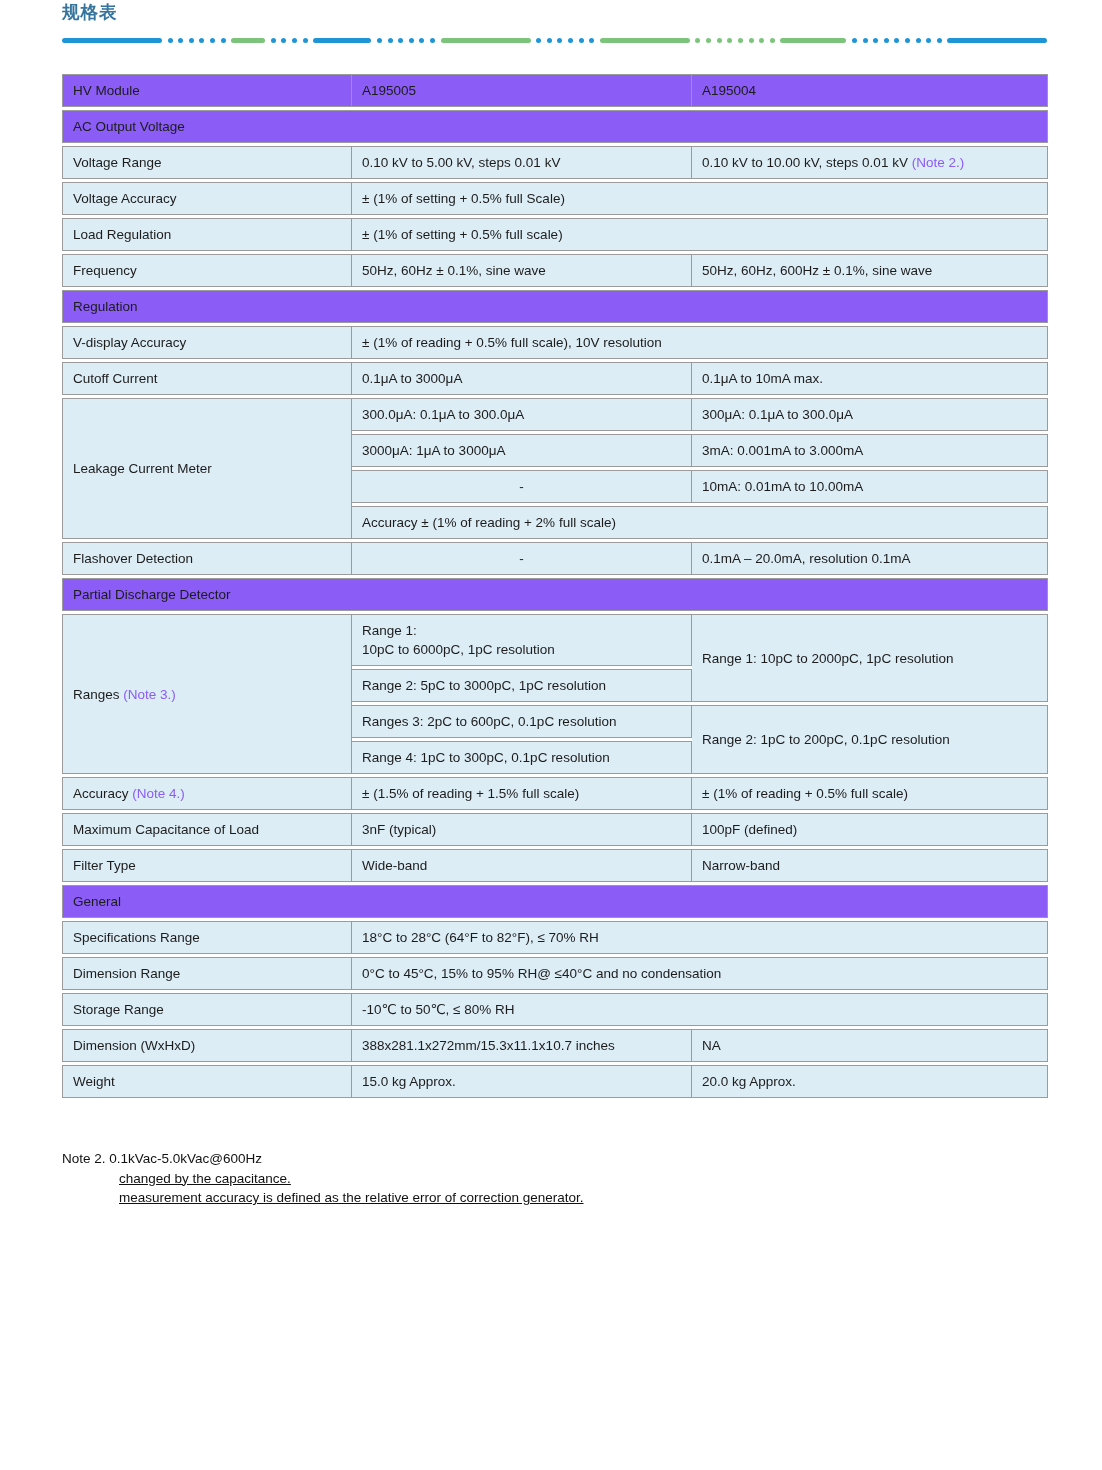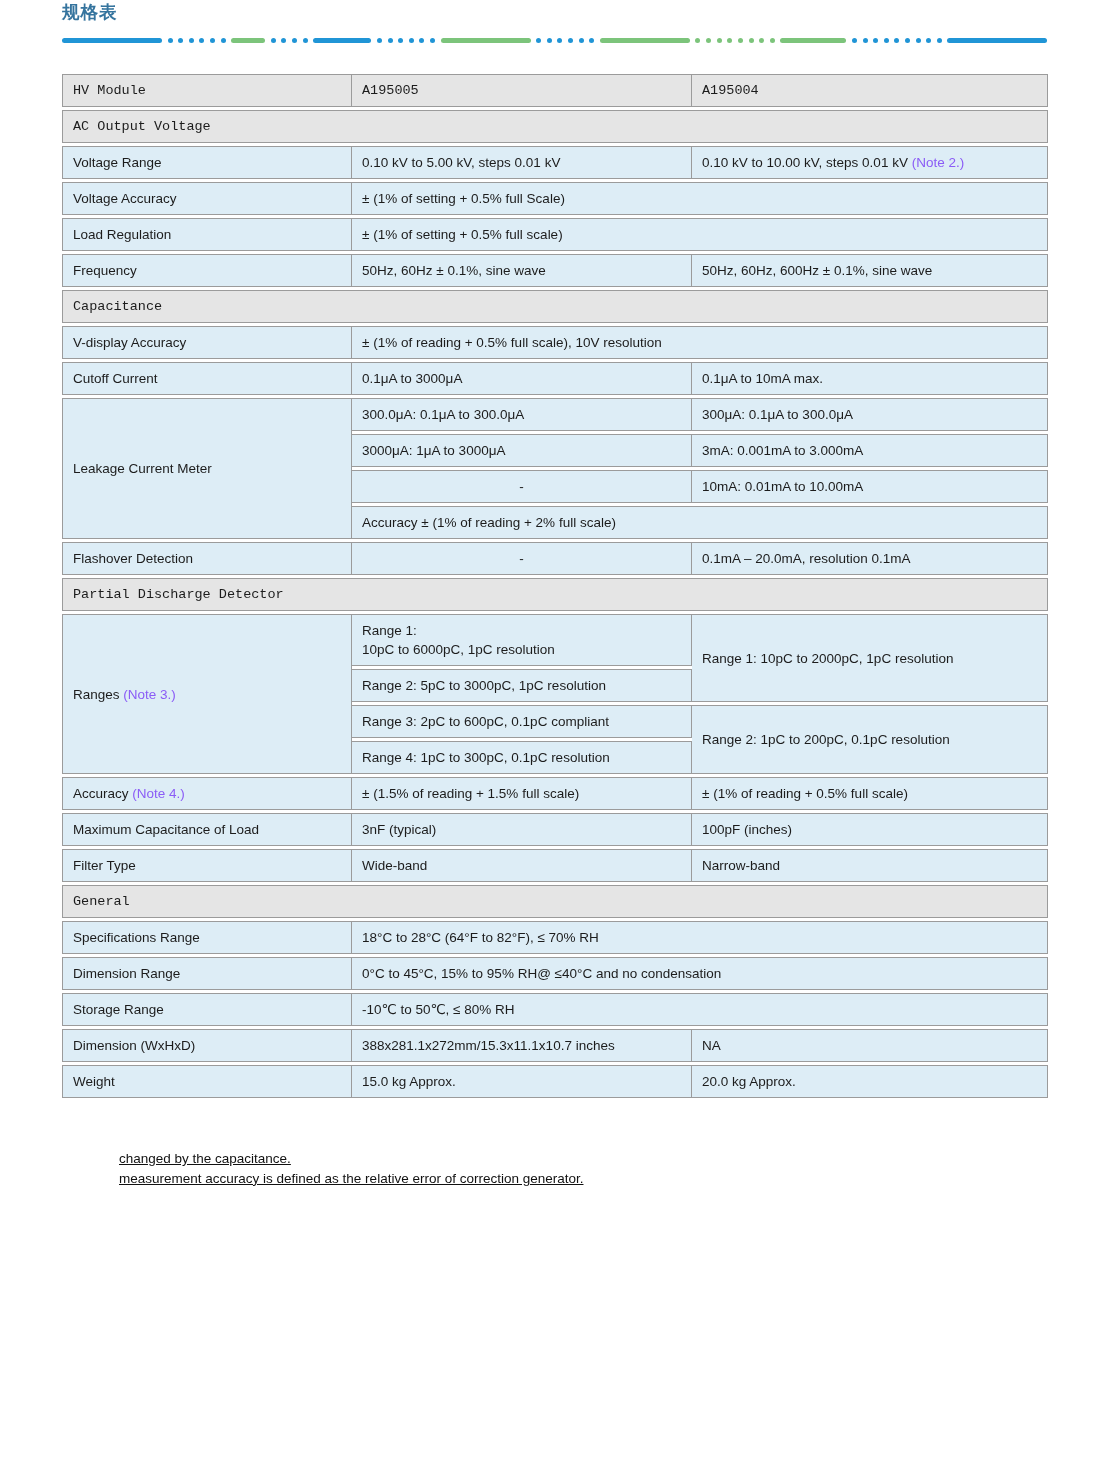--- a/index.html
+++ b/index.html
@@ -45,21 +45,21 @@
   td {
     background: #ddedf6;
     border: 1px solid #9b9b9b;
     border-left: none;
     padding: 6px 10px;
     vertical-align: middle;
     height: 33px;
     word-wrap: break-word;
   }
   td.first { border-left: 1px solid #9b9b9b; }
-  tr.section-row td { background: #e5e5e5; font-family: Liberation Mono, monospace; }
+  tr.section-row td { background: #8b5cf6; }
   td.center { text-align: center; }
   .note-link { color: #8b5cf6; }
   .two-line div { line-height: 19px; }
 
   .notes {
     margin-top: 48px;
     font-size: 13.5px;
     line-height: 19.5px;
     color: #111111;
   }
@@ -155,21 +155,21 @@
         <td colspan="2">± (1% of setting + 0.5% full scale)</td>
       </tr>
 
       <tr>
         <td class="first">Frequency</td>
         <td>50Hz, 60Hz ± 0.1%, sine wave</td>
         <td>50Hz, 60Hz, 600Hz ± 0.1%, sine wave</td>
       </tr>
 
       <tr class="section-row">
-        <td class="first" colspan="3">Capacitance</td>
+        <td class="first" colspan="3">Regulation</td>
       </tr>
 
       <tr>
         <td class="first">V-display Accuracy</td>
         <td colspan="2">± (1% of reading + 0.5% full scale), 10V resolution</td>
       </tr>
 
       <tr>
         <td class="first">Cutoff Current</td>
         <td>0.1μA to 3000μA</td>
@@ -208,37 +208,37 @@
         <td class="two-line">
           <div>Range 1:</div>
           <div>10pC to 6000pC, 1pC resolution</div>
         </td>
         <td rowspan="2">Range 1: 10pC to 2000pC, 1pC resolution</td>
       </tr>
       <tr>
         <td>Range 2: 5pC to 3000pC, 1pC resolution</td>
       </tr>
       <tr>
-        <td>Range 3: 2pC to 600pC, 0.1pC compliant</td>
+        <td>Ranges 3: 2pC to 600pC, 0.1pC resolution</td>
         <td rowspan="2">Range 2: 1pC to 200pC, 0.1pC resolution</td>
       </tr>
       <tr>
         <td>Range 4: 1pC to 300pC, 0.1pC resolution</td>
       </tr>
 
       <tr>
         <td class="first"><span>Accuracy </span><span class="note-link">(Note 4.)</span></td>
         <td>± (1.5% of reading + 1.5% full scale)</td>
         <td>± (1% of reading + 0.5% full scale)</td>
       </tr>
 
       <tr>
         <td class="first">Maximum Capacitance of Load</td>
         <td>3nF (typical)</td>
-        <td>100pF (inches)</td>
+        <td>100pF (defined)</td>
       </tr>
 
       <tr>
         <td class="first">Filter Type</td>
         <td>Wide-band</td>
         <td>Narrow-band</td>
       </tr>
 
       <tr class="section-row">
         <td class="first" colspan="3">General</td>
@@ -268,17 +268,18 @@
       <tr>
         <td class="first">Weight</td>
         <td>15.0 kg Approx.</td>
         <td>20.0 kg Approx.</td>
       </tr>
 
     </tbody>
   </table>
 
   <div class="notes">
+    <div>Note 2. 0.1kVac-5.0kVac@600Hz</div>
     <div class="cont">changed by the capacitance.</div>
     <div class="cont">measurement accuracy is defined as the relative error of correction generator.</div>
   </div>
 
 </div>
 
 </body></html>

